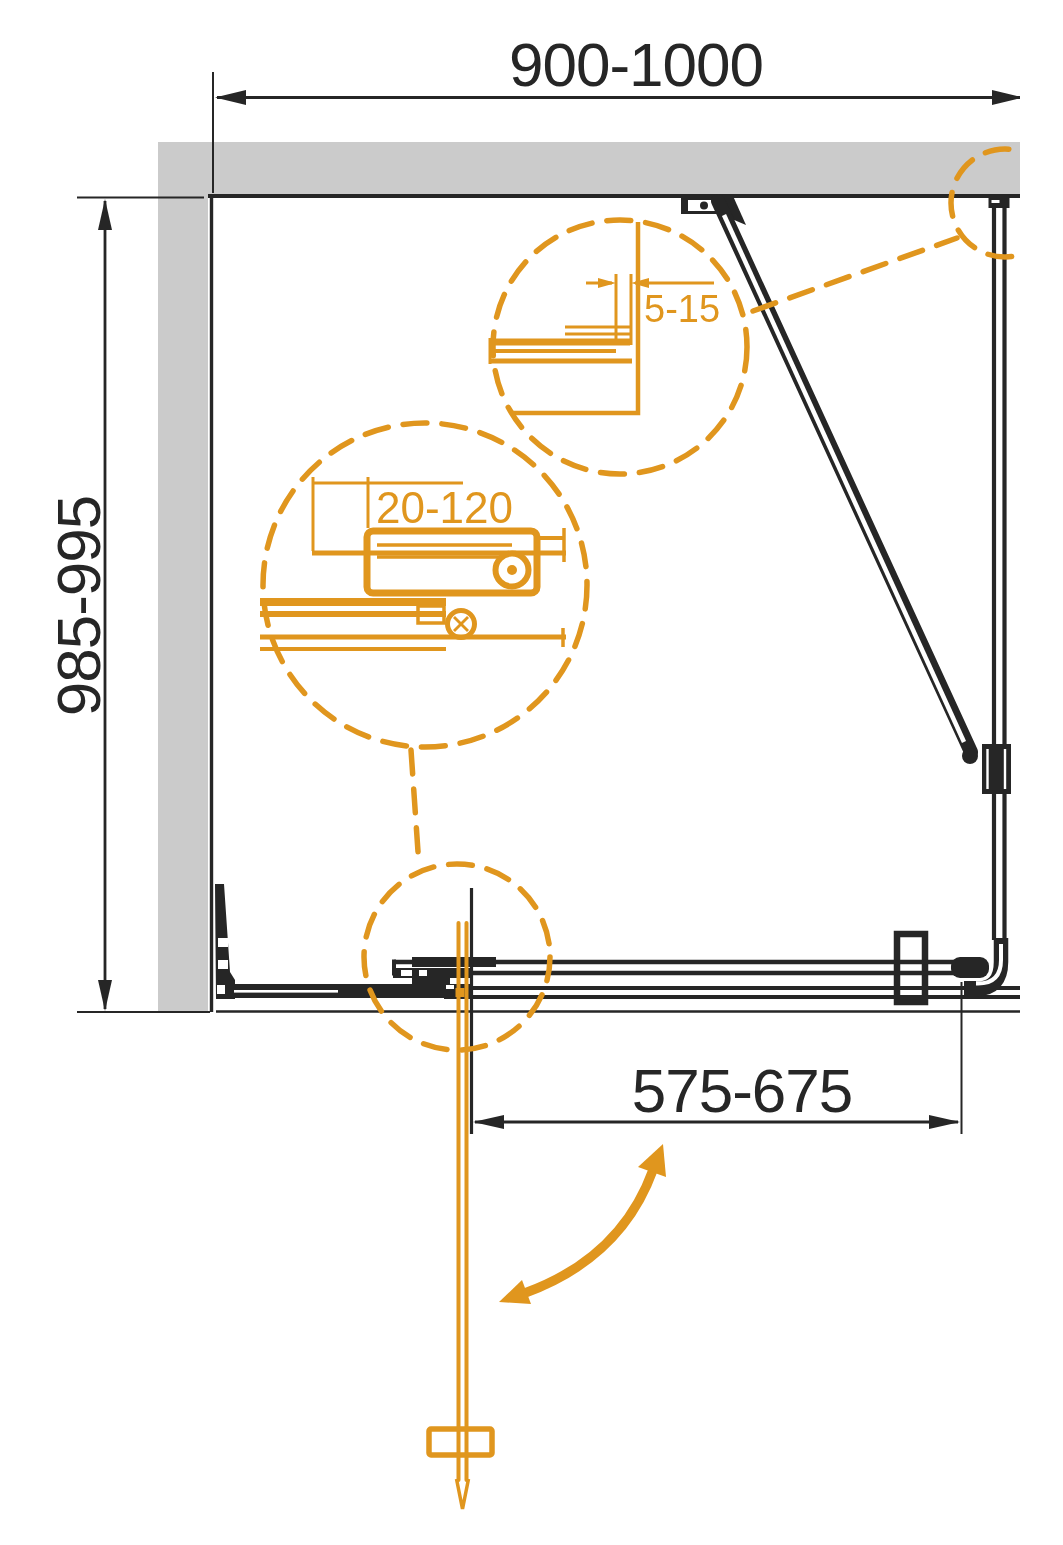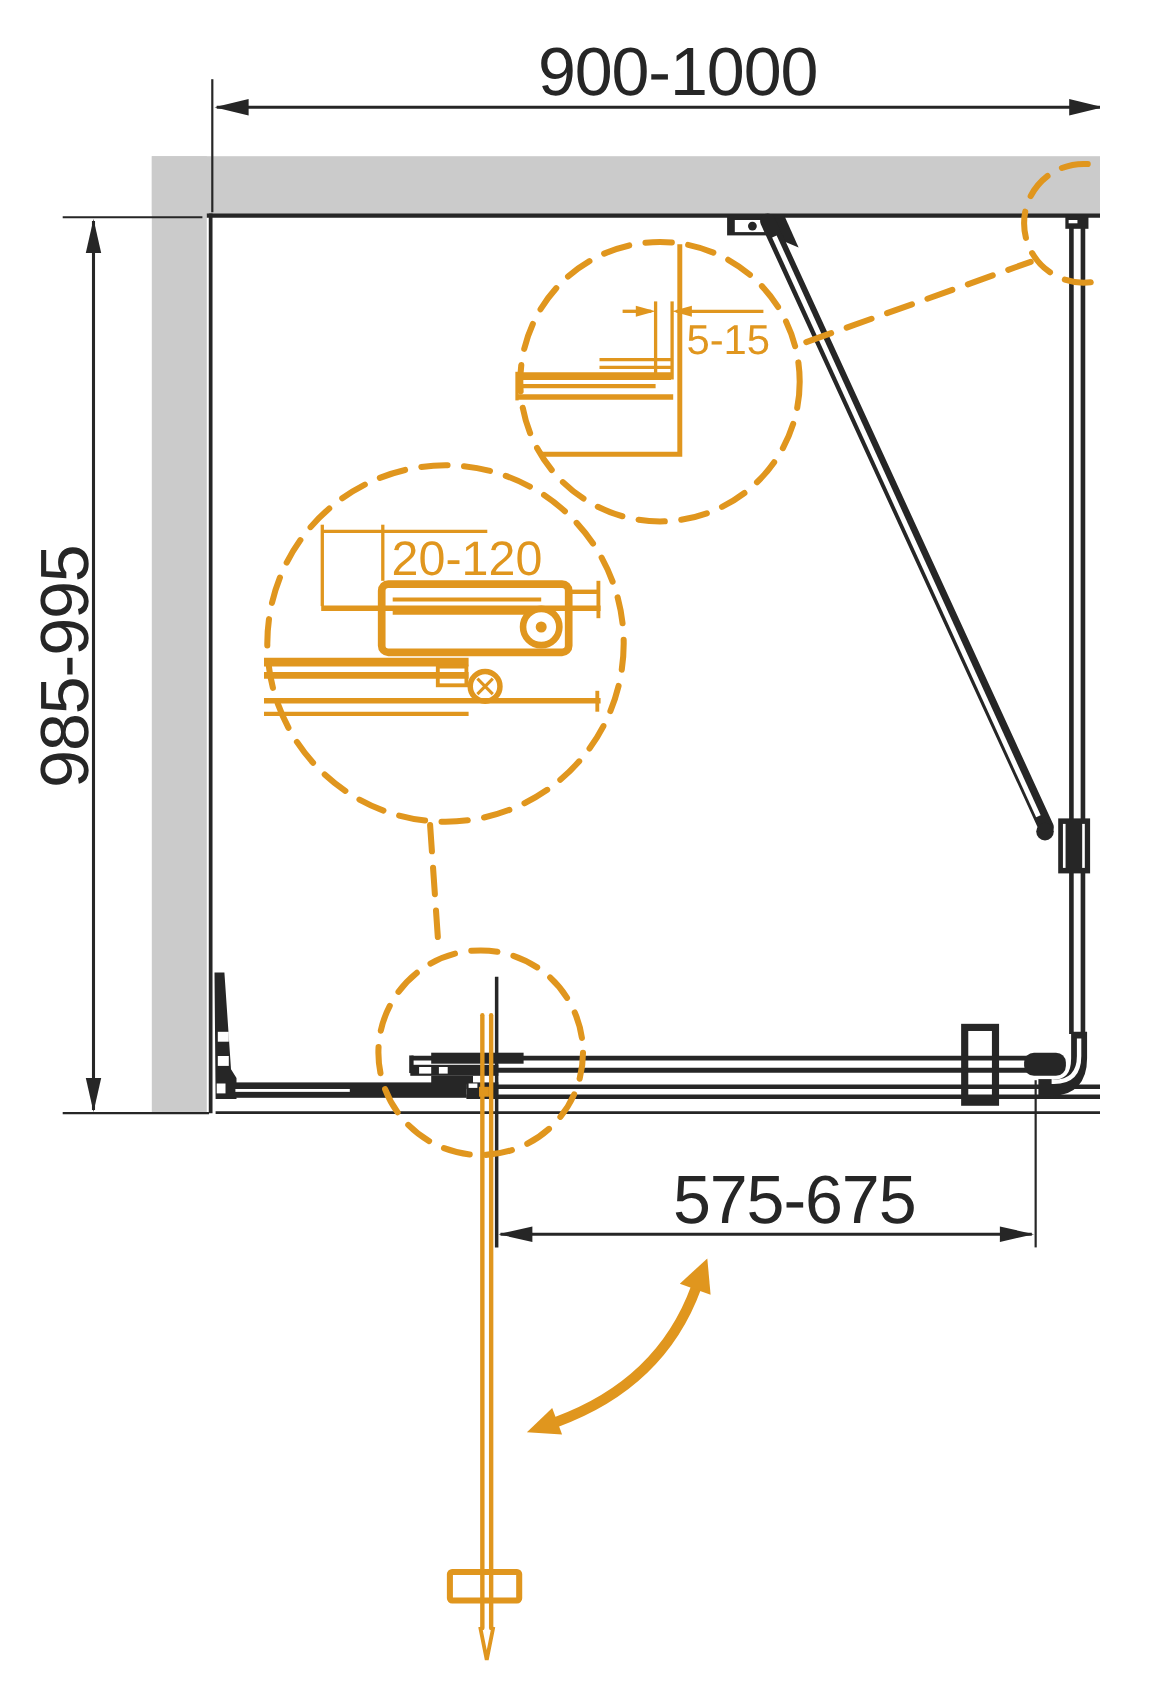--- a/index.html
+++ b/index.html
@@ -1,16 +1,16 @@
 <!DOCTYPE html>
 <html><head>
 <meta charset="utf-8">
 <style>
   html,body{margin:0;padding:0;background:#ffffff;}
-  .page{position:relative;width:1000px;height:1545px;background:#ffffff;overflow:hidden;}
+  .page{position:relative;width:1000px;height:1545px;background:#ffffff;overflow:hidden;margin-left:20px;}
   svg text{font-family:"Liberation Sans","DejaVu Sans",sans-serif;}
   .dim-text{font-size:62px;letter-spacing:-1px;fill:#262626;}
   .o-text-sm{font-size:38px;fill:#E0961E;}
   .o-text-md{font-size:44px;fill:#E0961E;}
   .k-line{stroke:#262626;fill:none;}
   .k-fill{fill:#262626;stroke:none;}
   .w-fill{fill:#ffffff;stroke:none;}
   .w-line{stroke:#ffffff;fill:none;}
   .o-line{stroke:#E0961E;fill:none;}
   .o-fill{fill:#E0961E;stroke:none;}

